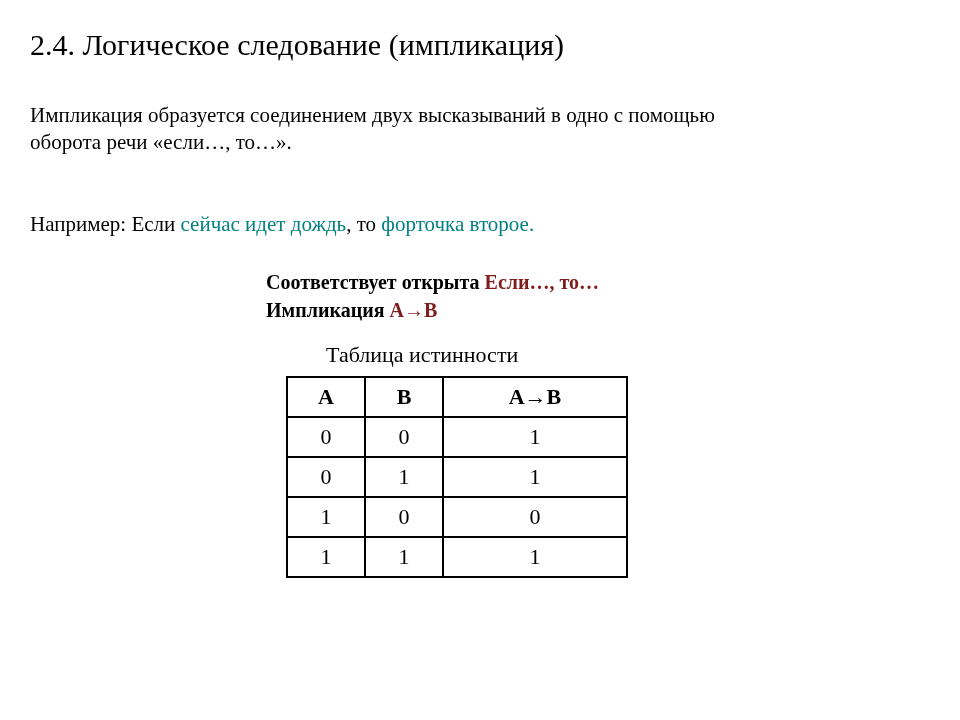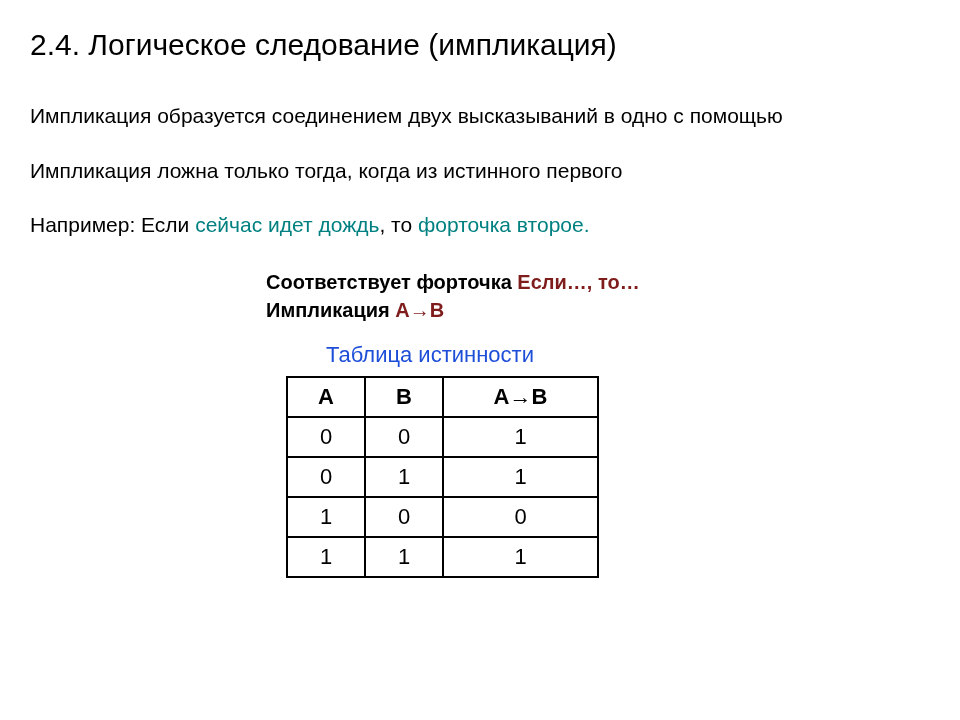--- a/index.html
+++ b/index.html
@@ -1,18 +1,19 @@
 <!DOCTYPE html>
 <html><head>
   <meta charset="utf-8">
   <style>
     * {
       margin: 0;
       padding: 0;
       box-sizing: border-box;
+      font-family: Liberation Serif, serif;
     }
     body {
       width: 960px;
       height: 720px;
       background: #ffffff;
       font-family: Arial, sans-serif;
       position: relative;
       overflow: hidden;
     }
     .slide {
@@ -47,57 +48,57 @@
       margin-bottom: 18px;
     }
     .notation-block .red {
       font-weight: bold;
     }
     .table-caption {
       font-size: 22px;
       text-align: left;
       margin-left: 296px;
       margin-bottom: 8px;
-      color: #1d4ed8;
+      color: #000000;
     }
     .truth-table {
       border-collapse: collapse;
       margin-left: 256px;
     }
     .truth-table th,
     .truth-table td {
       border: 2px solid #000;
       text-align: center;
       font-size: 22px;
       padding: 6px 0;
     }
     .truth-table th {
       font-weight: bold;
     }
     .col-a { width: 78px; }
     .col-b { width: 78px; }
-    .col-ab { width: 155px; }
+    .col-ab { width: 184px; }
   </style>
 </head>
 <body>
 
 <div class="slide">
 
   <h1 class="heading">2.4. Логическое следование (импликация)</h1>
 
   <div class="body-text">
     <span>Импликация образуется соединением двух высказываний в одно с помощью </span><br>
+    <span>оборота речи «если…, то…».</span><br>
     <br>
-    <span>Импликация ложна только тогда, когда из истинного первого </span><br>
     <br>
     <span>Например: Если</span><span class="teal"> сейчас идет дождь</span><span>, то</span><span class="teal"> форточка второе.</span>
   </div>
 
   <div class="notation-block">
-    <span>Соответствует форточка  </span><span class="red">Если…, то…</span><br>
+    <span>Соответствует открыта  </span><span class="red">Если…, то…</span><br>
     <span>Импликация </span><span class="red">А→В</span>
   </div>
 
   <div class="table-caption">Таблица истинности</div>
 
   <table class="truth-table">
     <thead>
       <tr>
         <th class="col-a">A</th>
         <th class="col-b">B</th>

